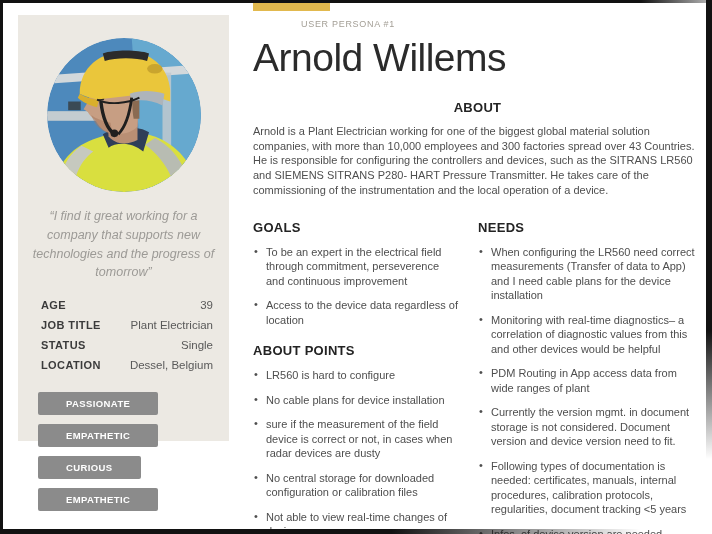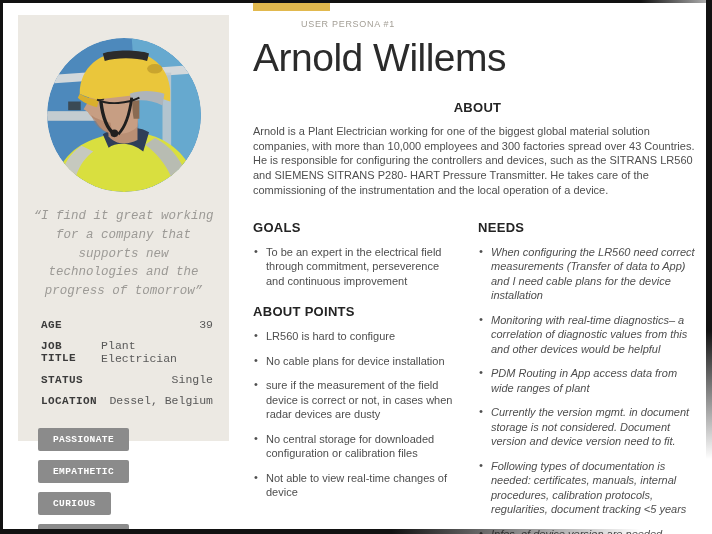--- a/index.html
+++ b/index.html
@@ -14,39 +14,38 @@
   
   .frame-top   { position:absolute; left:0; top:0; width:712px; height:3px; background:linear-gradient(to right,#121212 90%,#b9b9b9 100%); z-index:9;}
   .frame-left  { position:absolute; left:0; top:0; width:3px; height:534px; background:#121212; z-index:9;}
   .frame-bottom{ position:absolute; left:0; bottom:0; width:712px; height:5px; background:linear-gradient(to right,#121212 55%,rgba(18,18,18,0) 90%); z-index:9;}
   .frame-right { position:absolute; right:0; top:0; width:6px; height:534px; background:linear-gradient(to bottom,#121212 62%,rgba(18,18,18,0) 86%); z-index:9;}
 
   
   .sidebar {
     position:absolute; left:18px; top:15px; width:211px; height:426px;
     background:#ECE9E3;
-    font-family:Liberation Mono, monospace;
   }
   .photo {
     width:154px; height:154px; border-radius:50%;
     margin:23px auto 0; overflow:hidden; display:block;
   }
   .photo svg { display:block; width:154px; height:154px; }
   .quote {
     margin:15px 14px 0; text-align:center;
     font-style:italic; font-size:12.5px; line-height:1.5; color:#9C9A96;
   }
   .details { margin:17px 16px 0 23px; }
   .drow { display:flex; justify-content:space-between; align-items:baseline; margin-bottom:8px; }
   .dlabel { font-weight:bold; font-size:11px; letter-spacing:.4px; color:#3B3B3B; }
   .dvalue { font-size:11.5px; color:#595959; }
   .tags { margin:21px 20px 0; display:flex; flex-wrap:wrap; gap:9px 17px; }
   .tag {
     background:#8B8B8B; color:#ffffff; font-size:9.5px; font-weight:bold;
-    letter-spacing:.4px; padding:6px 15px; border-radius:2px; white-space:nowrap;
+    letter-spacing:.4px; padding:6px 28px; border-radius:2px; white-space:nowrap;
   }
 
   
   .main { position:absolute; left:253px; top:0; width:449px; }
   .goldbar { width:77px; height:8px; margin-top:3px; }
   .eyebrow { margin-top:8px; font-size:9px; letter-spacing:.7px; color:#A39E95;padding-left:48px; }
   .name { margin-top:8px; font-size:39px; font-weight:400; letter-spacing:-.5px; color:#2B2B2B; line-height:1.1; }
   .sect-h { font-size:13px; font-weight:bold; letter-spacing:.3px; color:#232323; }
   .about-h { margin-top:20px;text-align:center; }
   .about-p { margin-top:9px; font-size:11px; line-height:1.34; color:#4E4E4E; }
@@ -54,21 +53,21 @@
   .columns { display:flex; margin-top:22px; }
   .col-left  { width:205px; margin-right:20px; }
   .col-right { width:224px; }
   ul.bullets { list-style:none; margin-top:10px; }
   ul.bullets li {
     position:relative; padding-left:13px; margin-bottom:10px;
     font-size:11px; line-height:1.32; color:#4E4E4E;
   }
   ul.bullets li::before { content:"\2022"; position:absolute; left:1px; top:-1px; color:#4E4E4E; }
   .pp-h { margin-top:16px; }
-  .needs-list li { margin-bottom:12px;font-style:italic; }
+  .needs-list li { margin-bottom:12px; }
 </style>
 </head>
 <body>
 
 <div class="frame-top"></div>
 <div class="frame-left"></div>
 <div class="frame-bottom"></div>
 <div class="frame-right"></div>
 
 <aside class="sidebar" style="background: rgb(236, 233, 227);">
@@ -159,20 +158,21 @@
 
   <h2 class="sect-h about-h">ABOUT</h2>
   <p class="about-p">Arnold is a Plant Electrician working for one of the biggest global material solution companies, with more than 10,000 employees and 300 factories spread over 43 Countries. He is responsible for configuring the controllers and devices, such as the SITRANS LR560 and SIEMENS SITRANS P280- HART Pressure Transmitter. He takes care of the commissioning of the instrumentation and the local operation of a device.</p>
 
   <div class="columns">
     <div class="col-left">
       <h2 class="sect-h">GOALS</h2>
       <ul class="bullets">
 
       <li>To be an expert in the electrical field through commitment, perseverence and continuous improvement</li>
+          <li>Access to the device data regardless of location</li>
         </ul>
 
       <h2 class="sect-h pp-h">ABOUT POINTS</h2>
       <ul class="bullets">
 
       <li>LR560 is hard to configure</li>
           <li>No cable plans for device installation</li>
           <li>sure if the measurement of the field device is correct or not, in cases when radar devices are dusty</li>
           <li>No central storage for downloaded configuration or calibration files</li>
           <li>Not able to view real-time changes of device</li>

